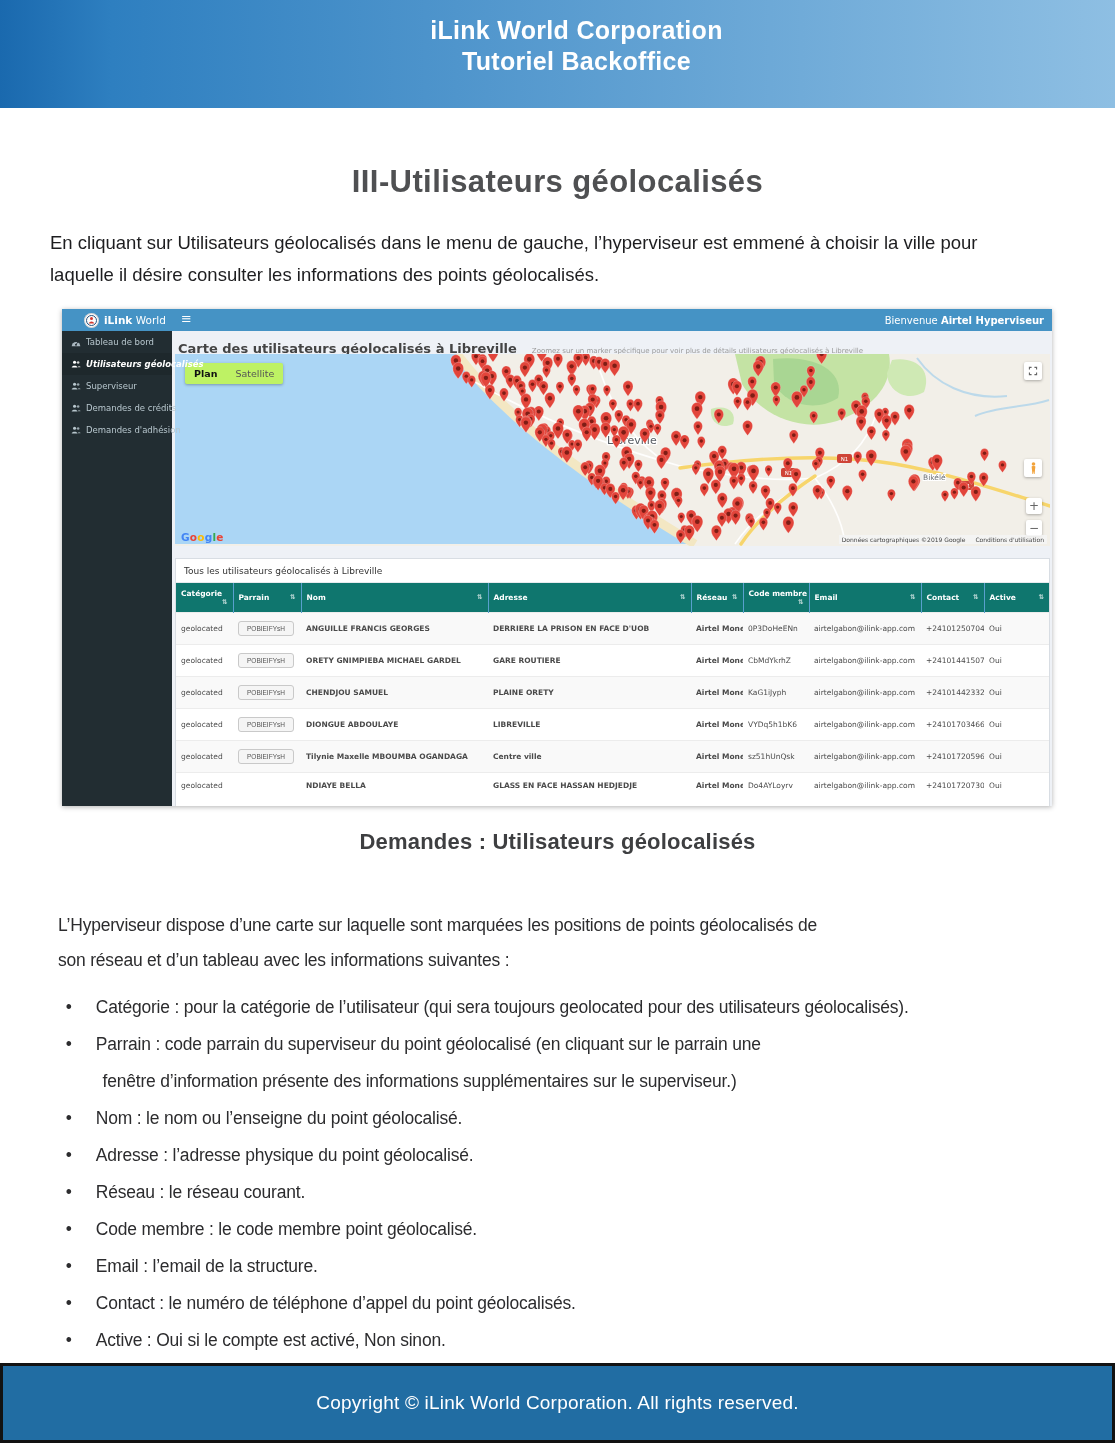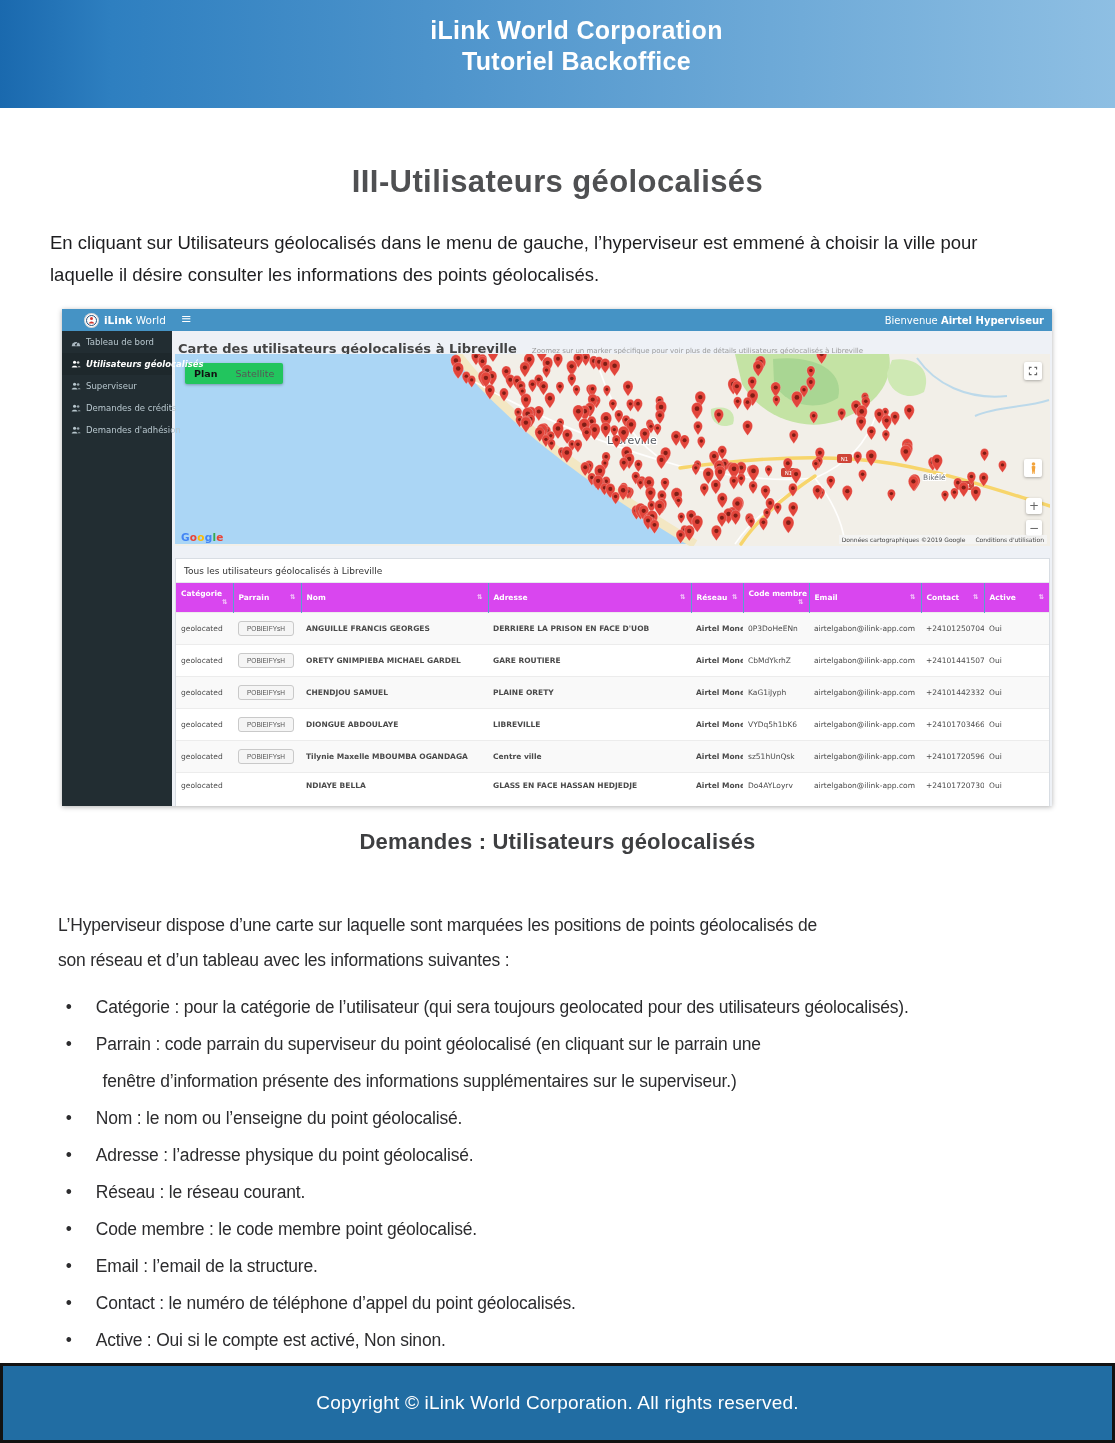--- a/index.html
+++ b/index.html
@@ -39,42 +39,42 @@
   .side-item.active { background:#1e282c; color:#fff; font-weight:700;font-style:italic; }
   .side-item svg { flex:0 0 auto; }
   .app-main { position:absolute; top:22px; left:110px; right:0; bottom:0; background:#eef1f6; }
   .map-heading { padding:7px 0 0 6px; white-space:nowrap; }
   .map-heading .h { font-size:13px; font-weight:700; color:#444; }
   .map-heading .s { font-size:7px; color:#9b9b9b; margin-left:15px; }
   
   .map { position:absolute; left:3px; top:23px; width:875px; height:192px; background:#f2efe8; overflow:hidden; }
   .map-svg { position:absolute; inset:0; }
   .map-ovl { position:absolute; z-index:3; }
-  .layer-ctl { left:10px; top:9px; display:flex; background:#22c55e; box-shadow:0 1px 3px rgba(0,0,0,.3); border-radius:2px; font-size:9.5px; color:#565656; }
+  .layer-ctl { left:10px; top:9px; display:flex; background:#bef264; box-shadow:0 1px 3px rgba(0,0,0,.3); border-radius:2px; font-size:9.5px; color:#565656; }
   .layer-ctl .cell { padding:5px 9px; cursor:pointer; }
   .layer-ctl .cell.on { font-weight:700; color:#111; }
   .fullscreen-btn { right:8px; top:8px; width:18px; height:18px; background:#fff; border-radius:2px; box-shadow:0 1px 3px rgba(0,0,0,.3); display:flex; align-items:center; justify-content:center; cursor:pointer; }
   .pegman-btn { right:8px; top:105px; width:18px; height:18px; background:#fff; border-radius:2px; box-shadow:0 1px 3px rgba(0,0,0,.3); display:flex; align-items:center; justify-content:center; cursor:pointer; }
   .zoom-btn { right:8px; width:16px; height:16px; background:#fff; border-radius:2px; box-shadow:0 1px 3px rgba(0,0,0,.3); display:flex; align-items:center; justify-content:center; font-size:12px; color:#666; cursor:pointer; }
   .zoom-in { top:144px; } .zoom-out { top:166px; }
   .google-logo { left:6px; bottom:3px; font-size:10.5px; font-weight:700; letter-spacing:.2px; }
   .map-attrib { right:3px; bottom:2px; font-size:6px; color:#444; background:rgba(245,245,245,.85); padding:1px 3px; white-space:nowrap; }
   .map-attrib span { cursor:pointer; }
   .map-attrib .gap { display:inline-block; width:10px; }
   
   .table-panel { position:absolute; left:3px; top:227px; width:875px; bottom:-1px; background:#fff; border:1px solid #d8dde3; }
   .panel-title { font-size:9px; color:#333; padding:7px 8px 6px; border-bottom:1px solid #e6eaee; }
   .controls { display:flex; justify-content:space-between; align-items:center; padding:6px 8px; font-size:8px; color:#333; }
   .show-wrap { display:flex; align-items:center; gap:4px; }
   .show-select { display:inline-flex; align-items:center; justify-content:space-between; width:36px; height:15px; border:1px solid #9db4c0; border-radius:2px; background:#fff; font-size:7.5px; padding:0 2px 0 6px; cursor:pointer; }
   .show-select .chev { color:#4a7ba6; font-size:7px; background:#e9eef2; padding:0 2px; border-left:1px solid #c9d6de; align-self:stretch; display:flex; align-items:center; }
   .search-wrap { display:flex; align-items:center; gap:5px; }
   .search-input { width:120px; height:15px; border:1px solid #aab8c2; border-radius:2px; font-size:8px; padding:0 3px; }
   table.data { width:100%; border-collapse:collapse; table-layout:fixed; font-size:7.5px; }
-  table.data thead th { background:#d946ef; color:#fff; text-align:left; font-weight:700; font-size:7.5px; padding:6px 5px; border-left:1px solid #59a0cd; white-space:nowrap; overflow:hidden; cursor:pointer; }
+  table.data thead th { background:#0f766e; color:#fff; text-align:left; font-weight:700; font-size:7.5px; padding:6px 5px; border-left:1px solid #59a0cd; white-space:nowrap; overflow:hidden; cursor:pointer; }
   table.data thead th:first-child { border-left:none; }
   th .thlbl { float:left; }
   th .sort { float:right; opacity:.75; font-size:6.5px; }
   table.data tbody td { padding:8px 5px; border-top:1px solid #ececec; color:#4a4a4a; white-space:nowrap; overflow:hidden;margin-left:8px; }
   table.data tbody tr:nth-child(odd) { background:#f9f9f9; }
   td.c-nom, td.c-adr, td.c-res { font-weight:700; color:#555; }
   .parrain-btn { font-size:6.5px; padding:3px 8px; border:1px solid #c9c9c9; border-radius:3px; background:#f5f5f5; color:#555; cursor:pointer; }
   
   .caption { margin-top:23px; text-align:center; font-size:22px; font-weight:700; color:#3e3f41; letter-spacing:.2px; }
   .body-text { margin:53px 0 0 58px; width:1080px; font-size:18px; letter-spacing:-.2px; color:#2c2c2e; transform:scaleX(.97); transform-origin:left top; }

